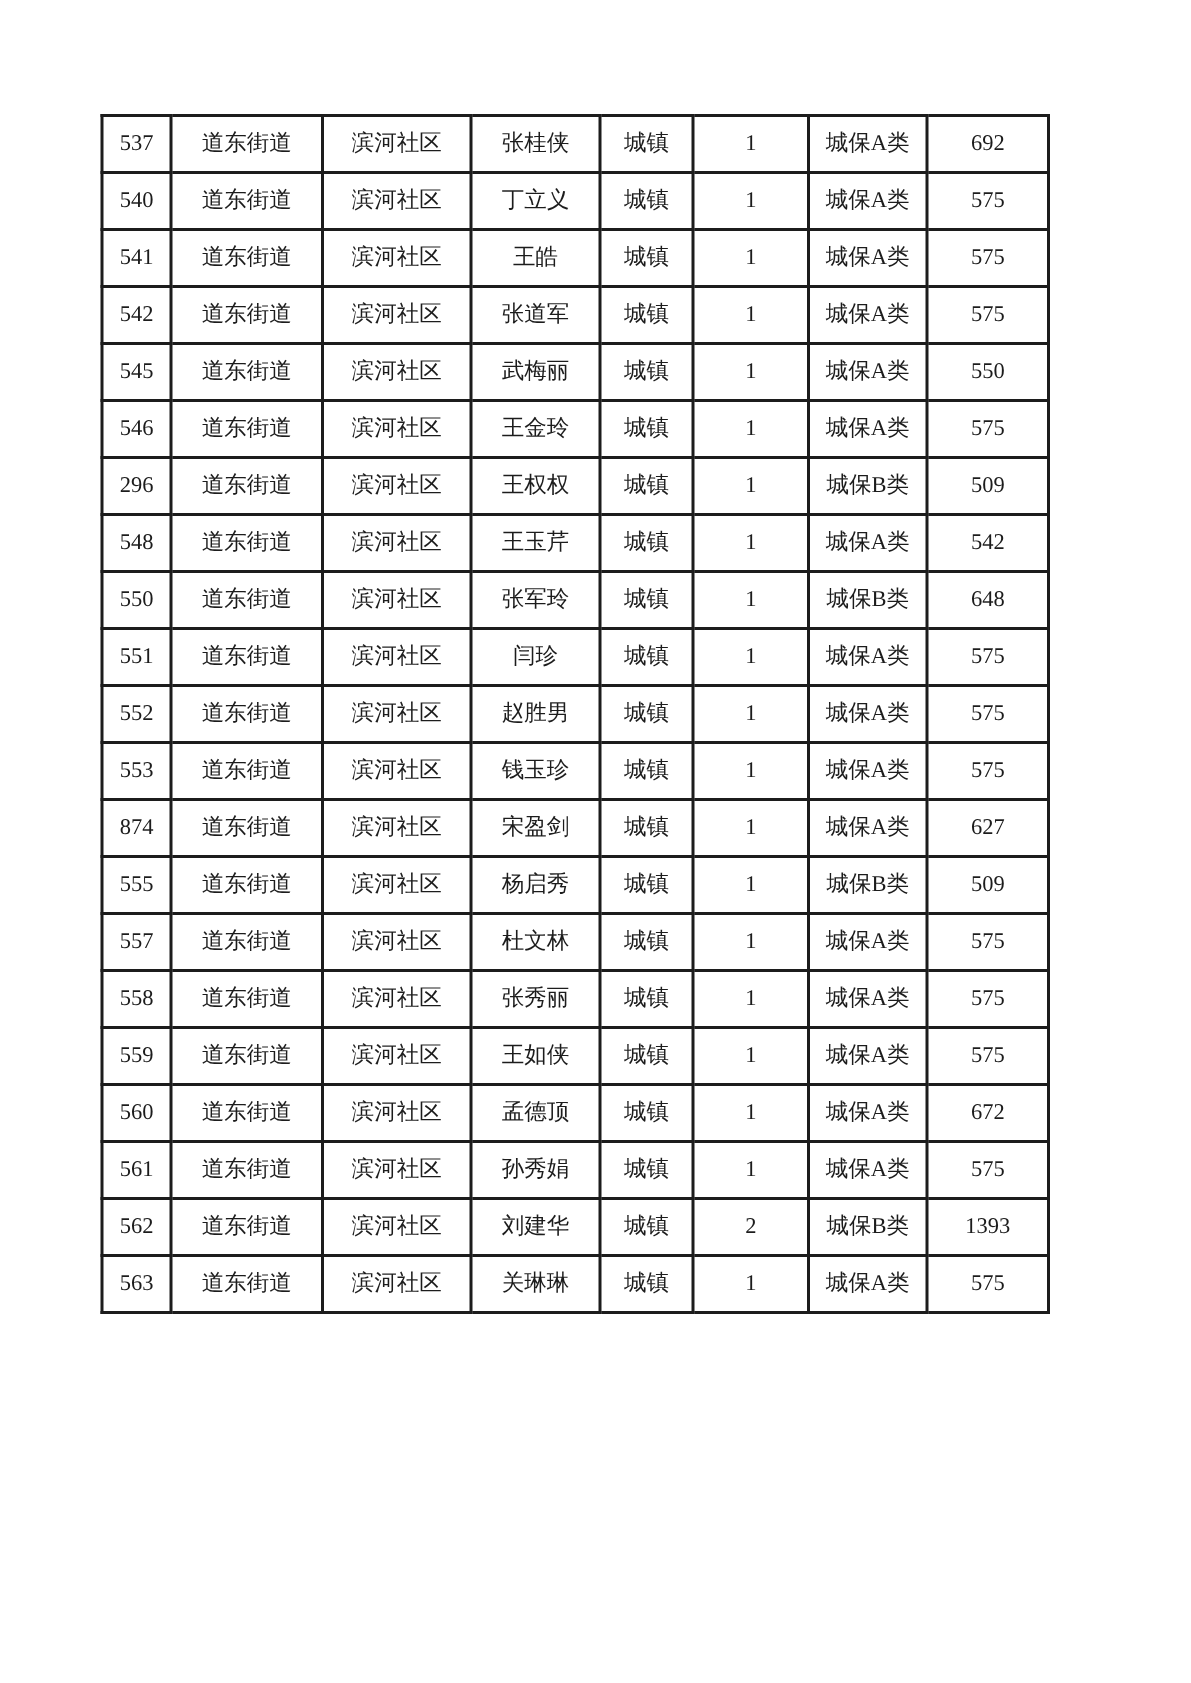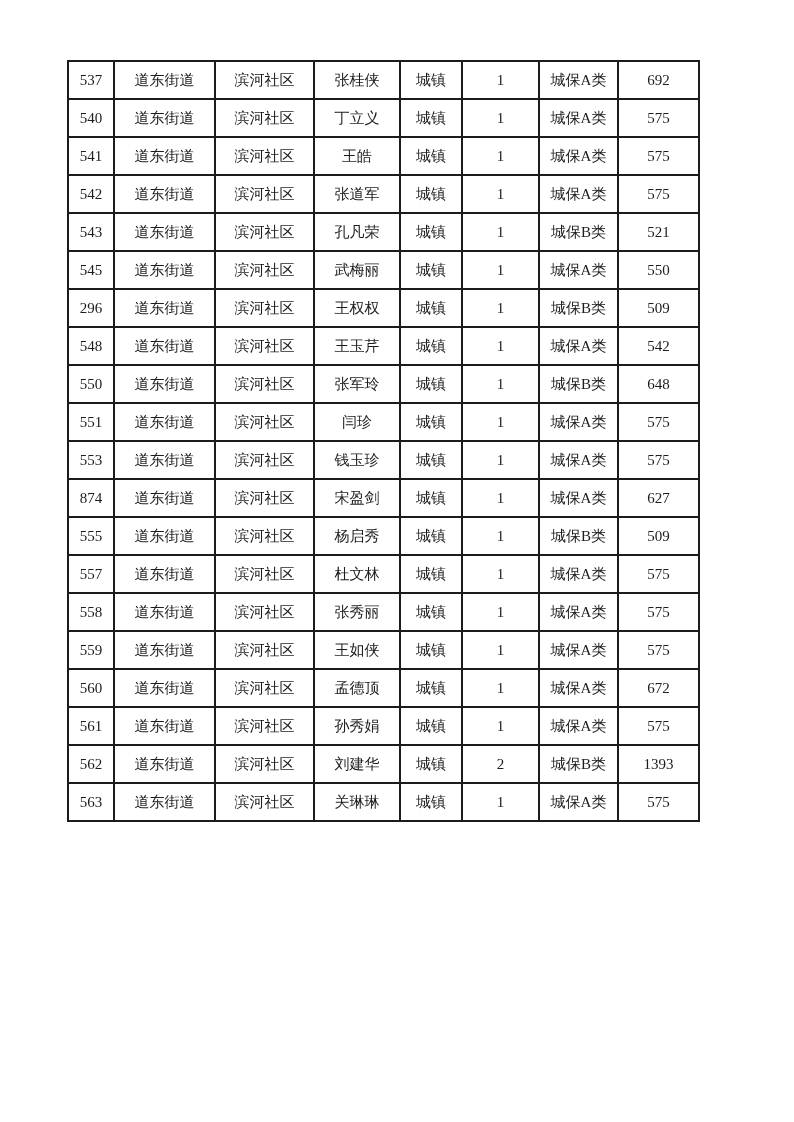--- a/index.html
+++ b/index.html
@@ -7,21 +7,21 @@
     position: relative;
     width: 794px;
     height: 1122px;
     background: #ffffff;
     overflow: hidden;
     font-family: "Liberation Serif", "DejaVu Serif", serif;
   }
   table.roster {
     position: absolute;
     left: 67px;
-    top: 60px;
+    top: 76px;
     border-collapse: collapse;
     table-layout: fixed;
     border: 2px solid #1c1c1c;
     padding-left: 43px;
   }
   table.roster td {
     border: 2px solid #1c1c1c;
     height: 36px;
     padding: 0;
     text-align: center;
@@ -92,40 +92,40 @@
           <td>542</td>
           <td>道东街道</td>
           <td>滨河社区</td>
           <td>张道军</td>
           <td>城镇</td>
           <td>1</td>
           <td>城保A类</td>
           <td>575</td>
         </tr>
         <tr>
-          <td>543</td>
-          <td>道东街道</td>
-          <td>滨河社区</td>
-          <td>孔凡荣</td>
-          <td>城镇</td>
-          <td>1</td>
-          <td>城保B类</td>
-          <td>521</td>
-        </tr>
-        <tr>
           <td>545</td>
           <td>道东街道</td>
           <td>滨河社区</td>
           <td>武梅丽</td>
           <td>城镇</td>
           <td>1</td>
           <td>城保A类</td>
           <td>550</td>
         </tr>
         <tr>
+          <td>546</td>
+          <td>道东街道</td>
+          <td>滨河社区</td>
+          <td>王金玲</td>
+          <td>城镇</td>
+          <td>1</td>
+          <td>城保A类</td>
+          <td>575</td>
+        </tr>
+        <tr>
           <td>296</td>
           <td>道东街道</td>
           <td>滨河社区</td>
           <td>王权权</td>
           <td>城镇</td>
           <td>1</td>
           <td>城保B类</td>
           <td>509</td>
         </tr>
         <tr>
@@ -146,20 +146,30 @@
           <td>城镇</td>
           <td>1</td>
           <td>城保B类</td>
           <td>648</td>
         </tr>
         <tr>
           <td>551</td>
           <td>道东街道</td>
           <td>滨河社区</td>
           <td>闫珍</td>
+          <td>城镇</td>
+          <td>1</td>
+          <td>城保A类</td>
+          <td>575</td>
+        </tr>
+        <tr>
+          <td>552</td>
+          <td>道东街道</td>
+          <td>滨河社区</td>
+          <td>赵胜男</td>
           <td>城镇</td>
           <td>1</td>
           <td>城保A类</td>
           <td>575</td>
         </tr>
         <tr>
           <td>553</td>
           <td>道东街道</td>
           <td>滨河社区</td>
           <td>钱玉珍</td>

